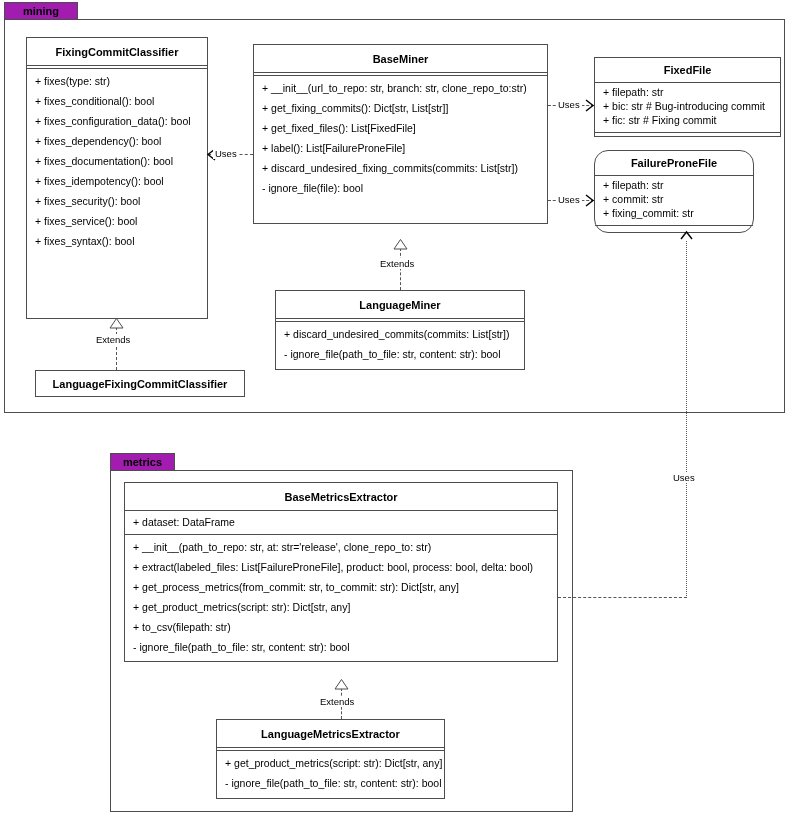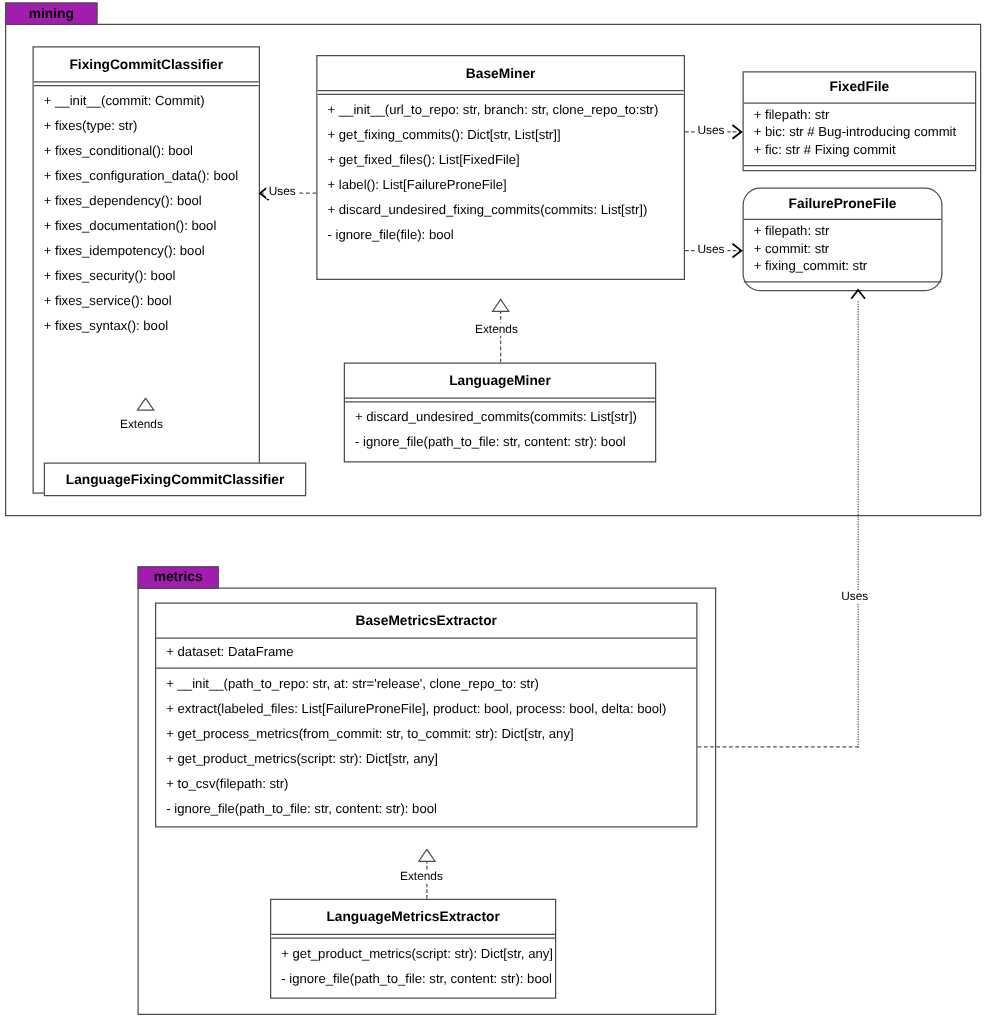--- a/index.html
+++ b/index.html
@@ -114,25 +114,24 @@
 </head>
 <body>
 
 <div id="canvas">
 
   <div class="package" style="left:4px; top:19px; width:781px; height:394px;"></div>
   <div class="package-tab" style="left:4px; top:2px; width:74px; height:18px;">
     <span>mining</span>
   </div>
 
-  <div class="cls" style="left:26px; top:37px; width:182px; height:358px;">
+  <div class="cls" style="left:26px; top:37px; width:182px; height:282px;">
     <div class="cls-name">FixingCommitClassifier</div>
     <div class="sep-double"></div>
     <div class="compartment">
-      <div class="member">+ __init__(commit: Commit)</div>
       <div class="member">+ fixes(type: str)</div>
       <div class="member">+ fixes_conditional(): bool</div>
       <div class="member">+ fixes_configuration_data(): bool</div>
       <div class="member">+ fixes_dependency(): bool</div>
       <div class="member">+ fixes_documentation(): bool</div>
       <div class="member">+ fixes_idempotency(): bool</div>
       <div class="member">+ fixes_security(): bool</div>
       <div class="member">+ fixes_service(): bool</div>
       <div class="member">+ fixes_syntax(): bool</div>
     </div>

